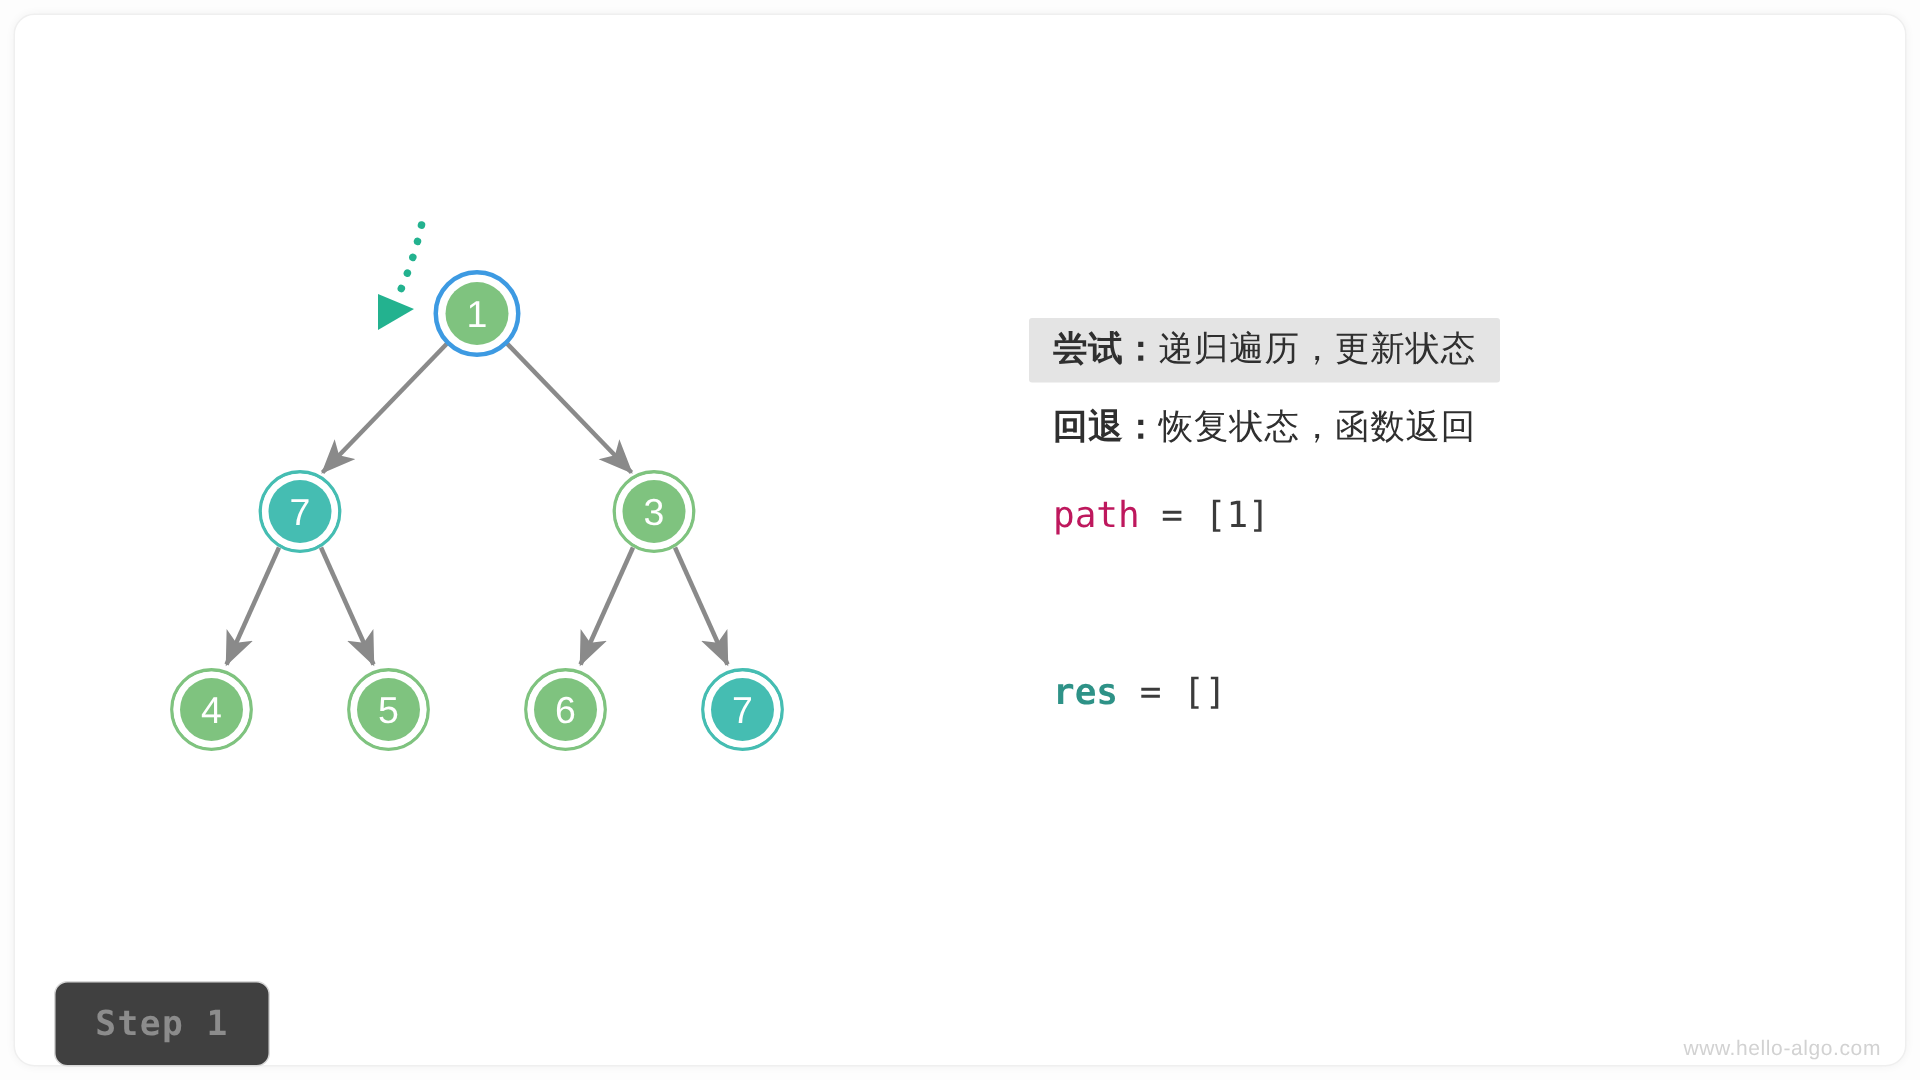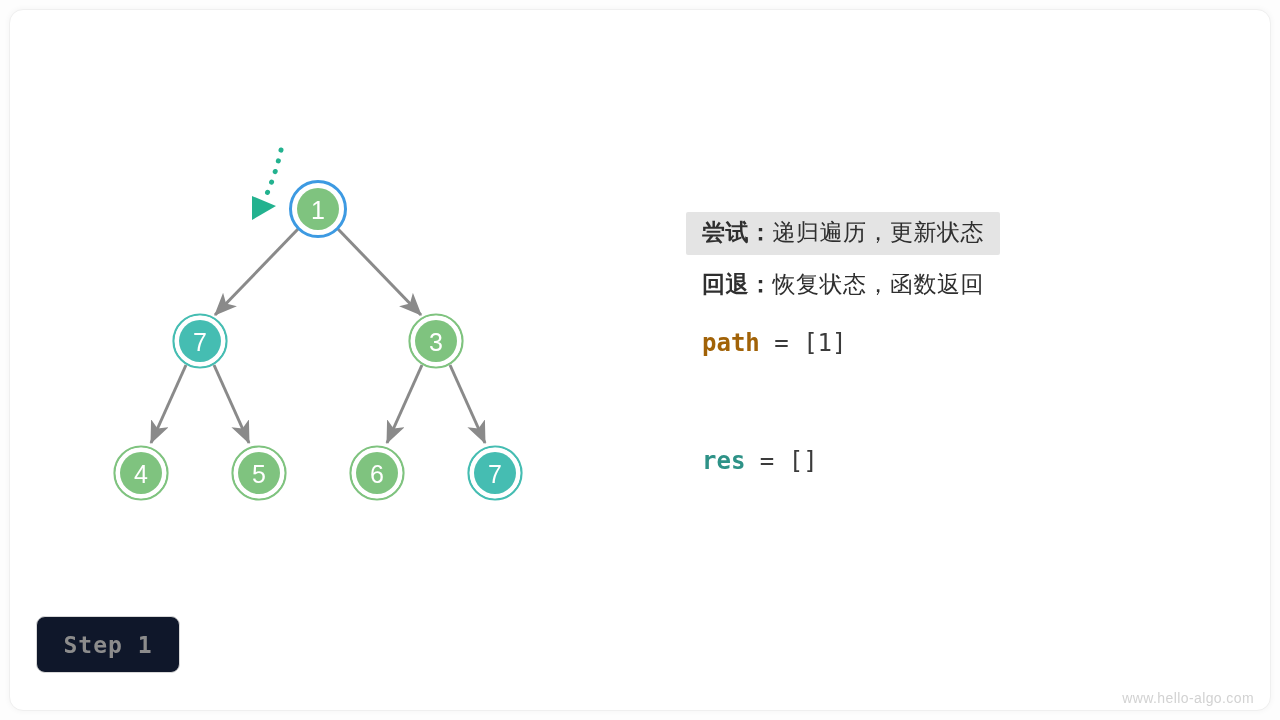--- a/index.html
+++ b/index.html
@@ -71,39 +71,39 @@
     font-weight: normal;
     letter-spacing: 0.5px;
   }
   .code-row {
     font-family: "DejaVu Sans Mono", "Liberation Mono", monospace;
     font-size: 24px;
     padding: 0 16px;
     white-space: pre;
     color: #3b3b3b;
   }
-  .var-path { color: #a16207; font-weight: bold; }
+  .var-path { color: #be185d; font-weight: normal; }
   .var-res  { color: #2e9287; font-weight: bold; margin-top: 38px; }
   .eqsym    { color: #3b3b3b; }
 
   #row-attempt { position: absolute; left: 0px;  top: 0px; }
   #row-retreat { position: absolute; left: 0px;  top: 52px; text-align: center; }
   #row-path    { position: absolute; left: 0px;  top: 117px; }
   #row-res     { position: absolute; left: 0px;  top: 235px; }
 
   
   #step-badge {
     position: absolute;
     left: 36px;
-    top: 616px;
+    top: 654px;
     width: 144px;
     height: 57px;
     border: 1px solid #d8d8d8;
     border-radius: 9px;
-    background: #0f172a;
+    background: #404040;
     display: flex;
     align-items: center;
     justify-content: center;
     font-family: "DejaVu Sans Mono", "Liberation Mono", monospace;
     font-size: 23px;
     font-weight: bold;
     color: #8c8c8c;
     letter-spacing: 1px;
     box-sizing: border-box;
   }

